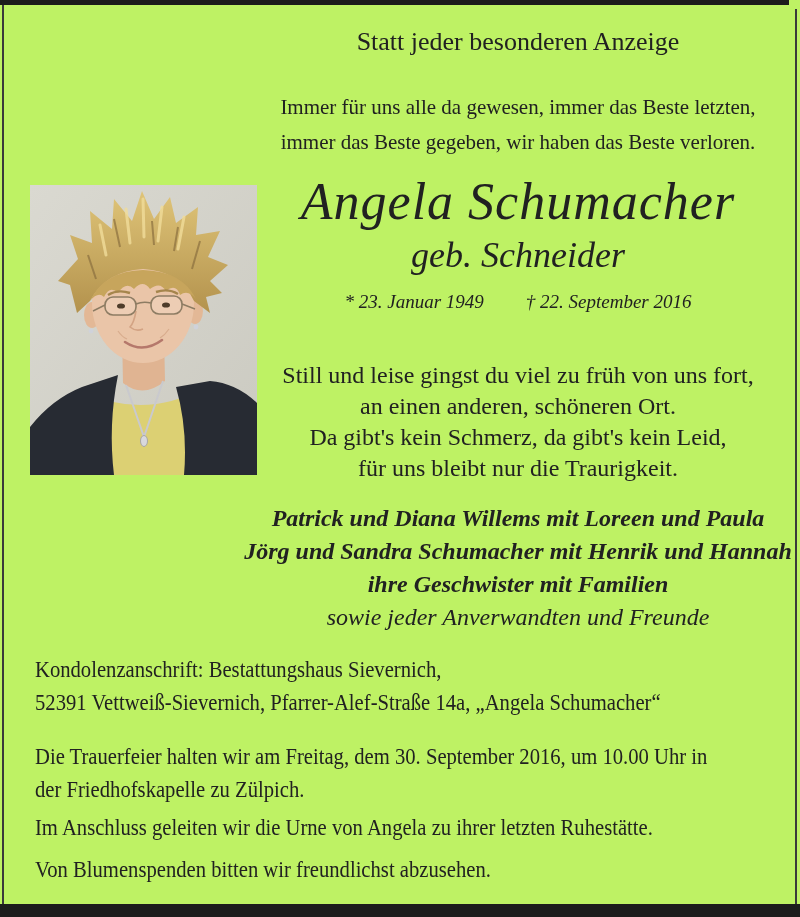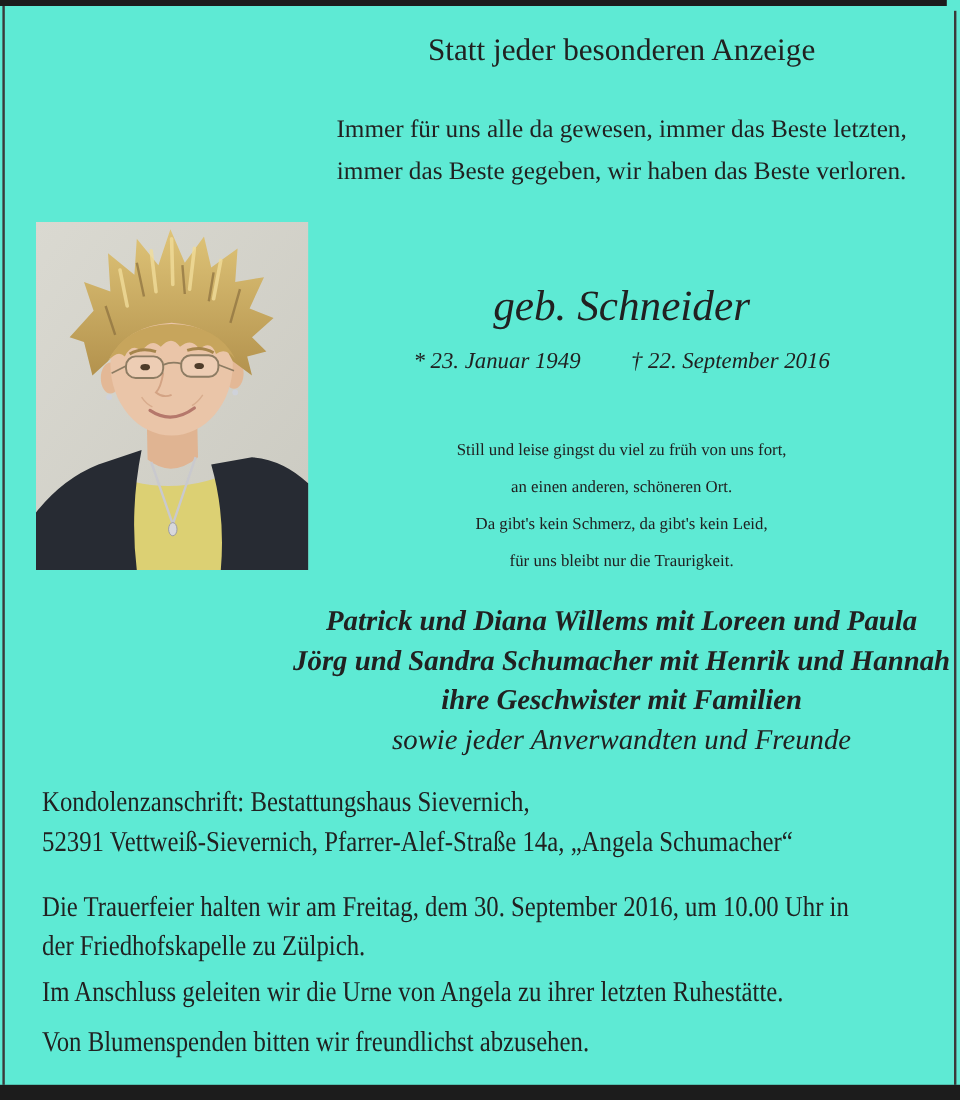--- a/index.html
+++ b/index.html
@@ -1,20 +1,20 @@
 <!DOCTYPE html>
 <html lang="de"><head>
 <meta charset="utf-8">
 <style>
   html, body { margin: 0; padding: 0; background: #ffffff; }
   .page {
     position: relative;
     width: 800px;
     height: 917px;
-    background: #5eead4;
+    background: #bef264;
     overflow: hidden;
     font-family: "Liberation Serif", "DejaVu Serif", serif;
     color: #212121;
   }
   
   .bar-top    { position: absolute; left: 0;     top: 0;     width: 789px; height: 5px;  background: #1c1c1c; }
   .bar-bottom { position: absolute; left: 0;     top: 904px; width: 800px; height: 13px; background: #1c1c1c; }
   .edge-left  { position: absolute; left: 2px;   top: 5px;   width: 2px;   height: 899px; background: #3a3a3a; }
   .edge-right { position: absolute; left: 795px; top: 9px;   width: 2px;   height: 895px; background: #3a3a3a; }
 
@@ -24,21 +24,21 @@
     left: 239px;
     width: 558px;
     text-align: center;
   }
   .header   { top: 26px;  font-size: 26px; line-height: 32px; }
   .epigraph { top: 90px;  font-size: 21px; line-height: 35px; }
   .name     { top: 171px; font-size: 52px; line-height: 62px; font-style: italic; letter-spacing: 1px; }
   .maiden   { top: 238px; font-size: 36px; line-height: 34px; font-style: italic; }
   .dates    { top: 286px; font-size: 19px; line-height: 32px; font-style: italic; }
   .dates .date-gap { display: inline-block; width: 42px; }
-  .poem     { top: 360px; font-size: 14px; line-height: 31px; }
+  .poem     { top: 360px; font-size: 24px; line-height: 31px; }
   .mourners { top: 502px; font-size: 24px; line-height: 33px; font-style: italic; font-weight: bold; }
   .mourners-suffix { top: 601px; font-size: 24px; line-height: 33px; font-style: italic; }
 
   
   .block {
     position: absolute;
     left: 35px;
     font-size: 24px;
     line-height: 33px;
     white-space: nowrap;
@@ -133,20 +133,21 @@
         <path d="M106 119 Q113 116 121 118" stroke="#8d7c63" stroke-width="1.6" fill="none"></path>
         <path d="M75 120 L63 126 M152 119 L165 124" stroke="#8d7c63" stroke-width="1.4" fill="none"></path>
       </g>
       <g>
         <ellipse cx="91" cy="121" rx="4" ry="2.6" fill="#4e3c2a"></ellipse>
         <ellipse cx="136" cy="120" rx="4" ry="2.6" fill="#4e3c2a"></ellipse>
       </g>
     </svg>
   </div>
 
+  <div class="col name">Angela Schumacher</div>
   <div class="col maiden">geb. Schneider</div>
 
   <div class="col dates">
     <span>* 23. Januar 1949</span><span class="date-gap"></span><span>† 22. September 2016</span>
   </div>
 
   <div class="col poem">
     <div>Still und leise gingst du viel zu früh von uns fort,</div>
     <div>an einen anderen, schöneren Ort.</div>
     <div>Da gibt's kein Schmerz, da gibt's kein Leid,</div>

